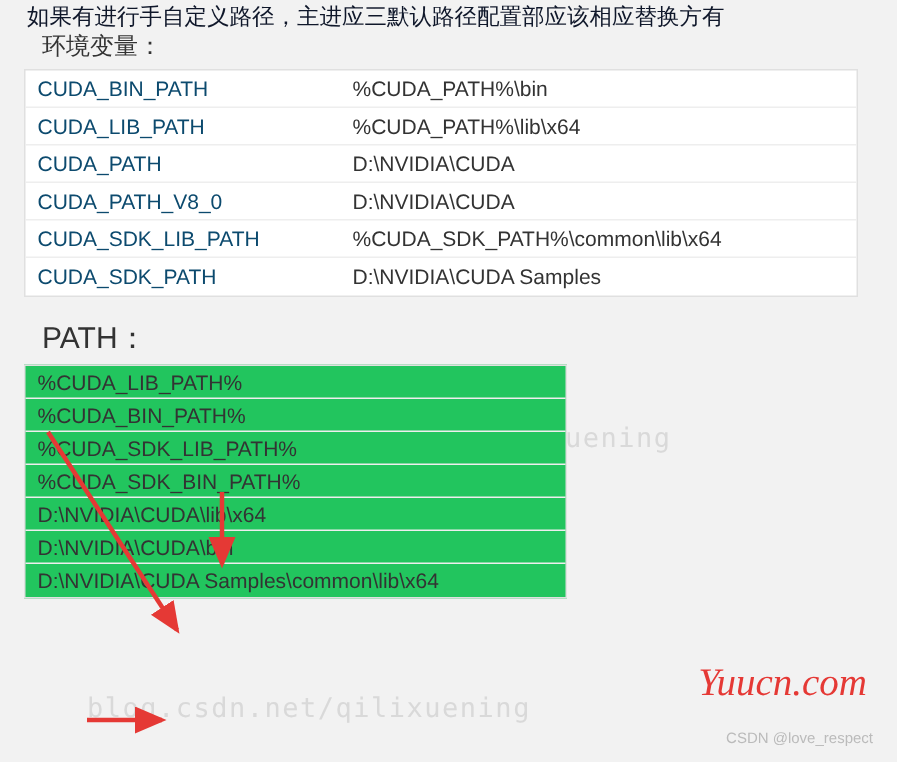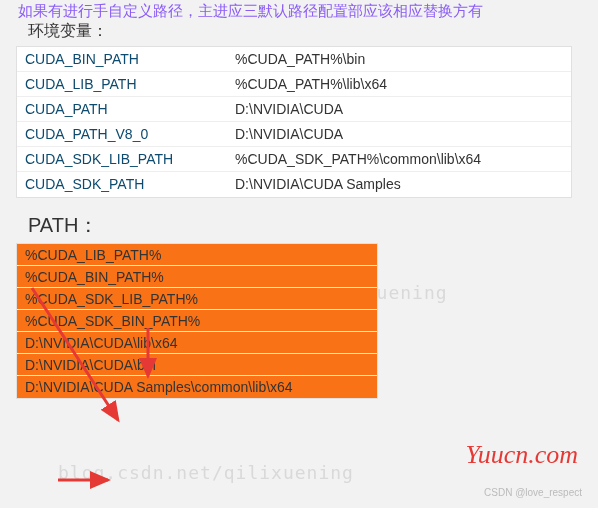--- a/index.html
+++ b/index.html
@@ -8,21 +8,21 @@
     height: 508px;
     background: #f2f2f2;
     font-family: "Microsoft YaHei", Arial, sans-serif;
     font-size: 14px;
     color: #333;
     position: relative;
     overflow: hidden;
     padding-top: 2px;
   }
   .truncated-top {
-    color: #8b5cf6;
+    color: #0f172a;
     font-size: 15px;
     padding-left: 18px;
     white-space: nowrap;
     overflow: hidden;
   }
   .section-label {
     font-size: 16px;
     color: #333;
     padding: 0 0 4px 28px;
   }
@@ -37,21 +37,21 @@
     display: flex;
     border-bottom: 1px solid #eee;
     height: 25px;
     line-height: 25px;
     padding-left: 8px;
   }
   .env-row:last-child { border-bottom: none; }
   .env-name { width: 210px; color: #0c4a6e; }
   .env-value { flex: 1; color: #333; }
   .path-box {
-    background: #f97316;
+    background: #22c55e;
     border: 1px solid #e0e0e0;
     margin: 0 0 0 16px;
     width: 362px;
     position: relative;
   }
   .path-row {
     border-bottom: 1px solid #eee;
     height: 22px;
     line-height: 22px;
     padding-left: 8px;

